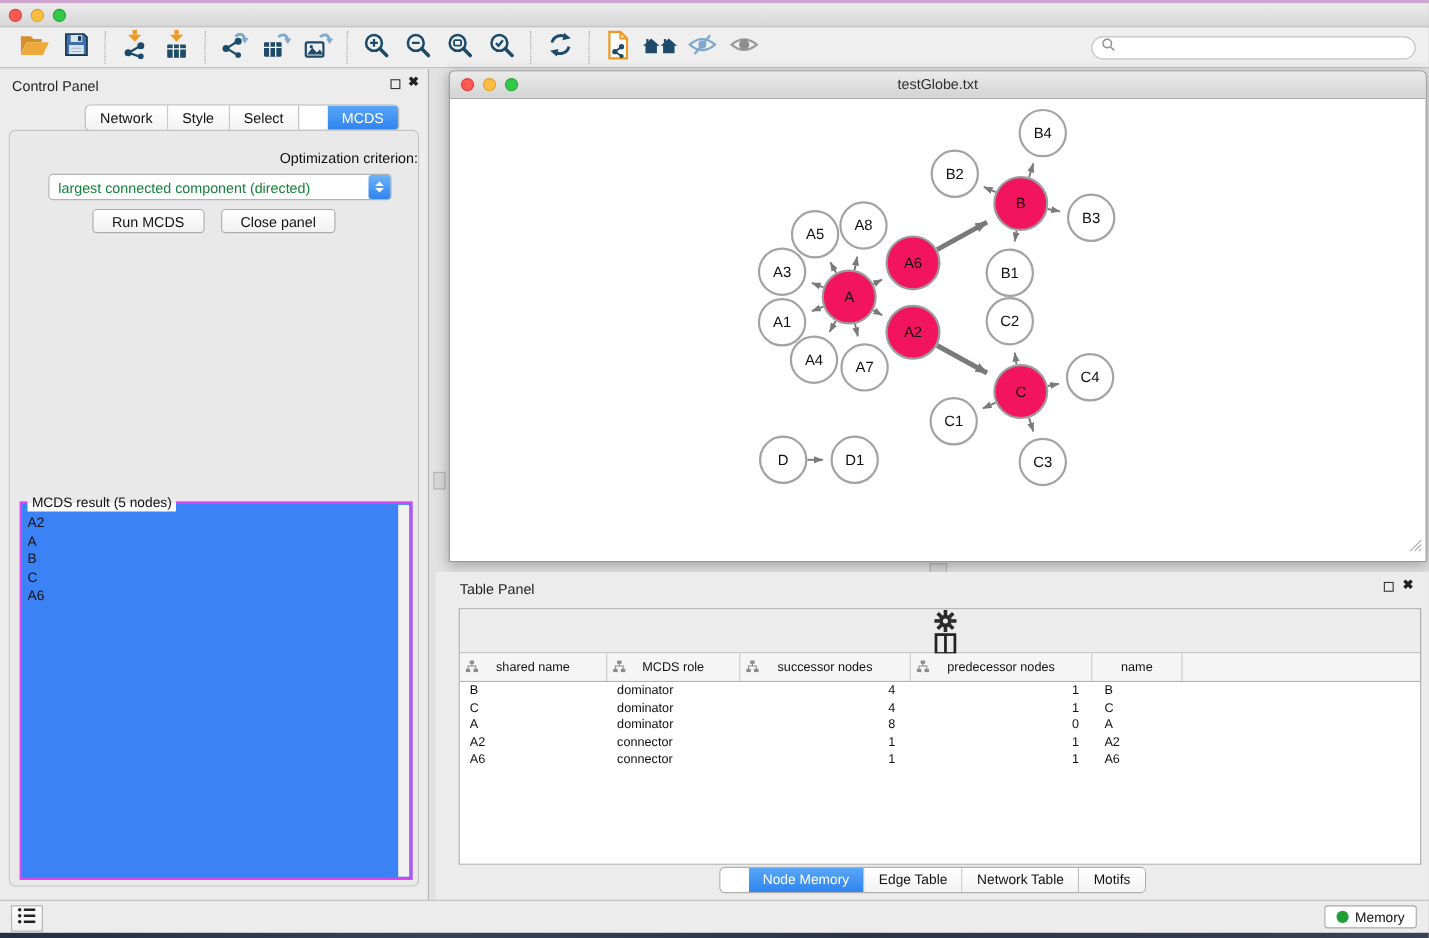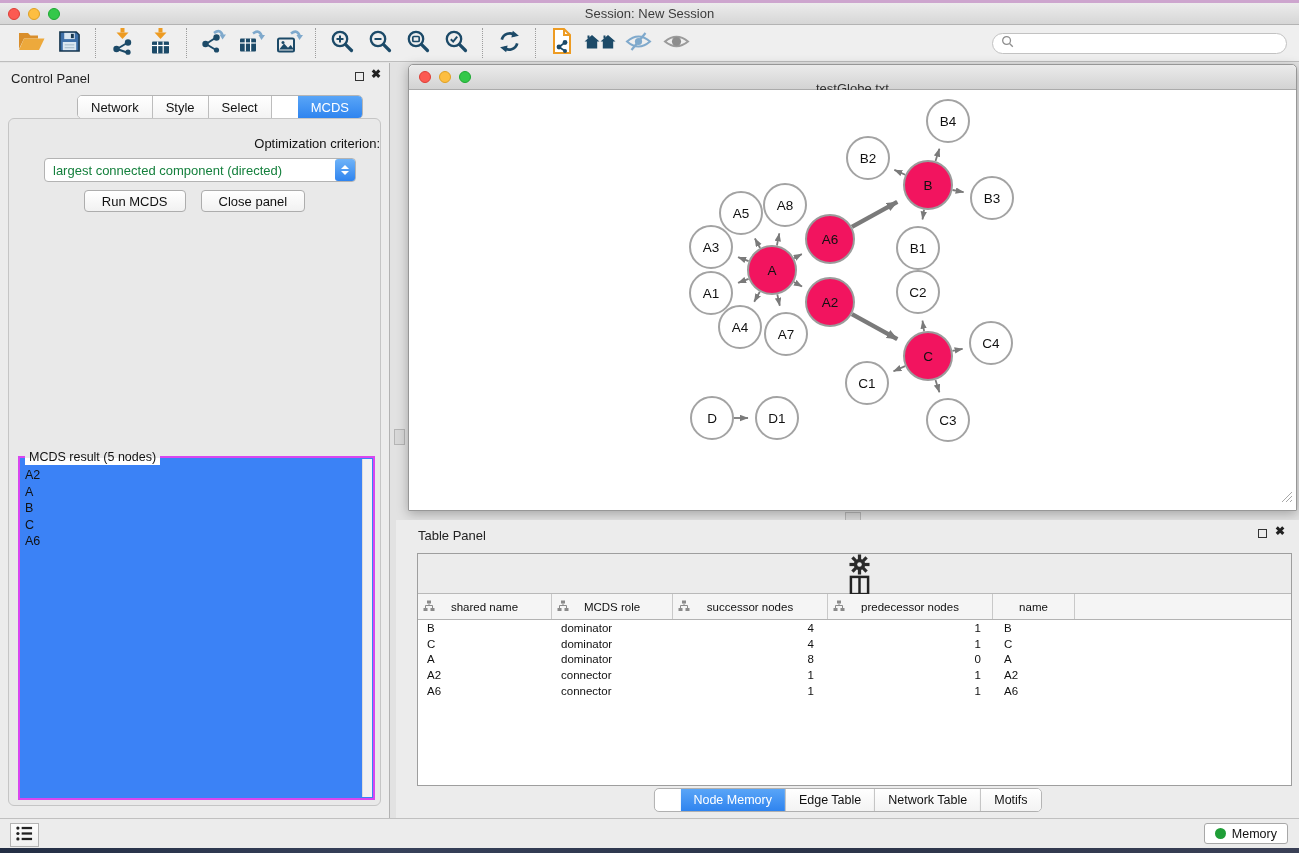--- a/index.html
+++ b/index.html
@@ -43,21 +43,21 @@
   .mac-btn{height:22px;background:linear-gradient(#ffffff,#f1f1f1);border:1px solid #adadad;border-radius:4px;font-size:13px;color:#111;display:flex;align-items:center;padding:0 17px;box-sizing:border-box;}
   .result-box{position:absolute;left:9px;right:5px;top:337px;bottom:5px;background:#3b82f6;border:2px solid #d946ef;}
   .result-title{position:absolute;top:-8px;left:5px;padding:0 4px;font-size:12.5px;color:#111;background:linear-gradient(#e9e9e9 50%,#ffffff 50%);line-height:15px;}
   .result-scroll{position:absolute;top:1px;bottom:1px;right:1px;width:9px;background:#f2f2f2;border-left:1px solid #ddd;}
   .result-list{position:absolute;top:9px;left:5px;right:14px;bottom:4px;overflow:hidden;}
   .result-item{font-size:12.5px;line-height:16.5px;color:#111;}
   
   .net-window{position:absolute;left:408px;top:1px;width:889px;height:447px;background:#fff;border:1px solid #979797;border-radius:5px 5px 1px 1px;box-sizing:border-box;box-shadow:0 3px 12px rgba(0,0,0,.28);}
   .net-titlebar{position:absolute;top:0;left:0;right:0;height:24px;background:linear-gradient(#ebebeb,#d3d3d3);border-bottom:1px solid #ababab;border-radius:5px 5px 0 0;}
   .net-titlebar .lights{top:6px;left:10px;}
-  .net-title{position:absolute;left:0;right:0;top:4px;text-align:center;font-size:13px;color:#303030;margin-top:12px;}
+  .net-title{position:absolute;left:0;right:0;top:4px;text-align:center;font-size:13px;color:#303030;}
   .net-canvas{position:absolute;left:1px;right:1px;top:25px;bottom:1px;background:#fff;overflow:hidden;}
   .resize-grip{position:absolute;right:2px;bottom:2px;}
   
   .v-grip{position:absolute;left:394px;top:366px;width:9px;height:14px;background:#d8d8d8;border:1px solid #b5b5b5;}
   .h-grip{position:absolute;left:845px;top:449px;width:14px;height:7px;background:#d8d8d8;border:1px solid #b5b5b5;}
   
   .table-panel{position:absolute;left:396px;right:0;top:457px;bottom:0;background:#ececec;}
   .tp-title{position:absolute;left:22px;top:8px;font-size:13px;color:#222;}
   .tp-box{position:absolute;left:21px;right:7px;top:33px;bottom:32px;border:1px solid #9e9e9e;background:#fff;}
   .tp-toolbar{position:absolute;top:0;left:0;right:0;height:39px;background:#ececec;border-bottom:1px solid #b9b9b9;display:flex;align-items:center;padding-left:10px;gap:0;flex-direction:column;}
@@ -89,21 +89,20 @@
 
 <div class="app">
   <div class="desktop-top"></div>
 
   <div class="titlebar">
     <div class="lights">
       <span class="light red"></span>
       <span class="light yellow"></span>
       <span class="light green"></span>
     </div>
-    <div class="win-title">Session: New Session</div>
   </div>
 
   <div class="main-toolbar">
     <span class="tb-btn">
         <span><svg width="27" height="22" viewBox="0 0 27 22">
             <path d="M1 3h9l2.5 2.5H20v3H6L1 19z" fill="#d98e2b"></path>
             <path d="M6 8.5h20.5L21 20H1z" fill="#eda93c"></path>
           </svg></span>
       </span>
     <span class="tb-btn">

